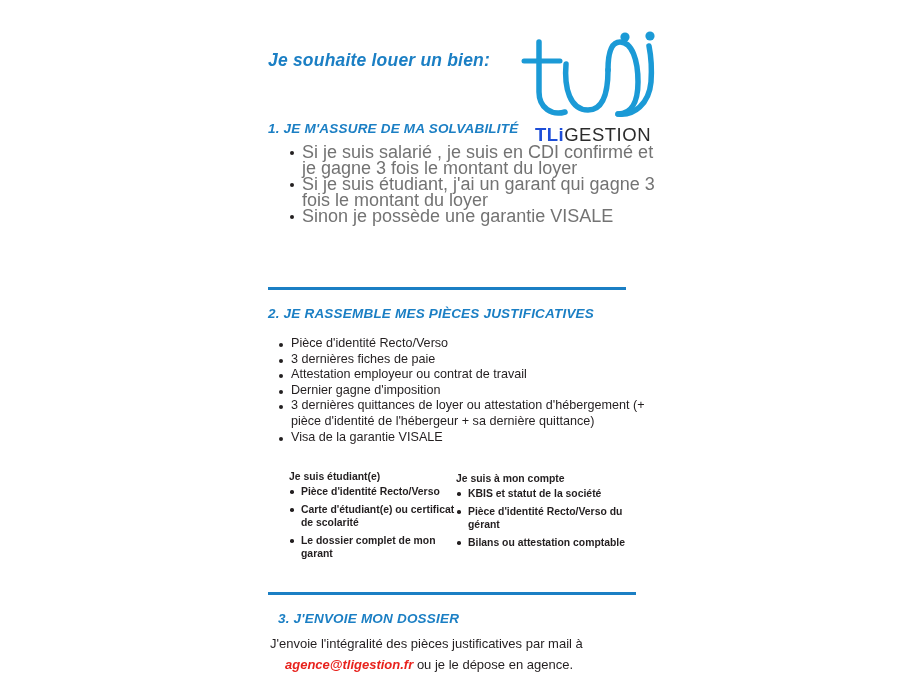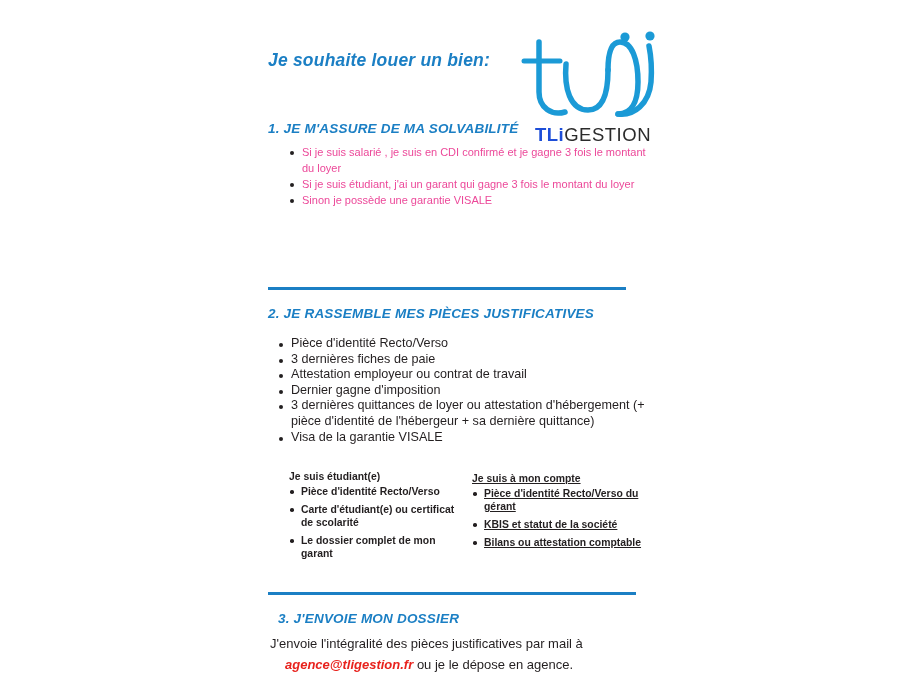--- a/index.html
+++ b/index.html
@@ -105,23 +105,23 @@
     height: 4px;
     border-radius: 50%;
     background: #231f20;
   }
 
   
   .list1 {
     left: 289px;
     top: 144px;
     width: 370px;
-    font-size: 11px;
+    font-size: 18px;
     line-height: 16px;
-    color: #ec4899;
+    color: #737373;
   }
   .list1 li { margin-bottom: 20px; }
 
   
   .list2 {
     left: 278px;
     top: 336px;
     width: 400px;
     font-size: 12.6px;
     line-height: 15.6px;
@@ -148,21 +148,21 @@
   .sub ul.blist li {
     margin-bottom: 5px;
     padding-left: 12px;
   }
   .sub ul.blist li::before {
     top: 5px;
     width: 3.5px;
     height: 3.5px;
   }
   .sub-left { left: 289px; top: 470px; width: 170px; }
-  .sub-right { left: 472px; top: 472px; width: 190px; text-decoration: underline; }
+  .sub-right { left: 456px; top: 472px; width: 190px; }
 
   
   .footer-line1 {
     position: absolute;
     left: 270px;
     top: 636px;
     width: 400px;
     font-size: 13px;
     color: #231f20;
     white-space: nowrap;
@@ -237,22 +237,22 @@
     <ul class="blist">
       <li>Pièce d'identité Recto/Verso</li>
       <li>Carte d'étudiant(e) ou certificat de scolarité</li>
       <li>Le dossier complet de mon garant</li>
     </ul>
   </div>
 
   <div class="sub sub-right">
     <div class="sub-title">Je suis à mon compte</div>
     <ul class="blist">
+      <li>KBIS et statut de la société</li>
       <li>Pièce d'identité Recto/Verso du gérant</li>
-      <li>KBIS et statut de la société</li>
       <li>Bilans ou attestation comptable</li>
     </ul>
   </div>
 
   <div class="rule rule2"></div>
 
   <div class="section-heading h3">3. J'ENVOIE MON DOSSIER</div>
 
   <div class="footer-line1">J'envoie l'intégralité des pièces justificatives par mail  à</div>
   <div class="footer-line2">

